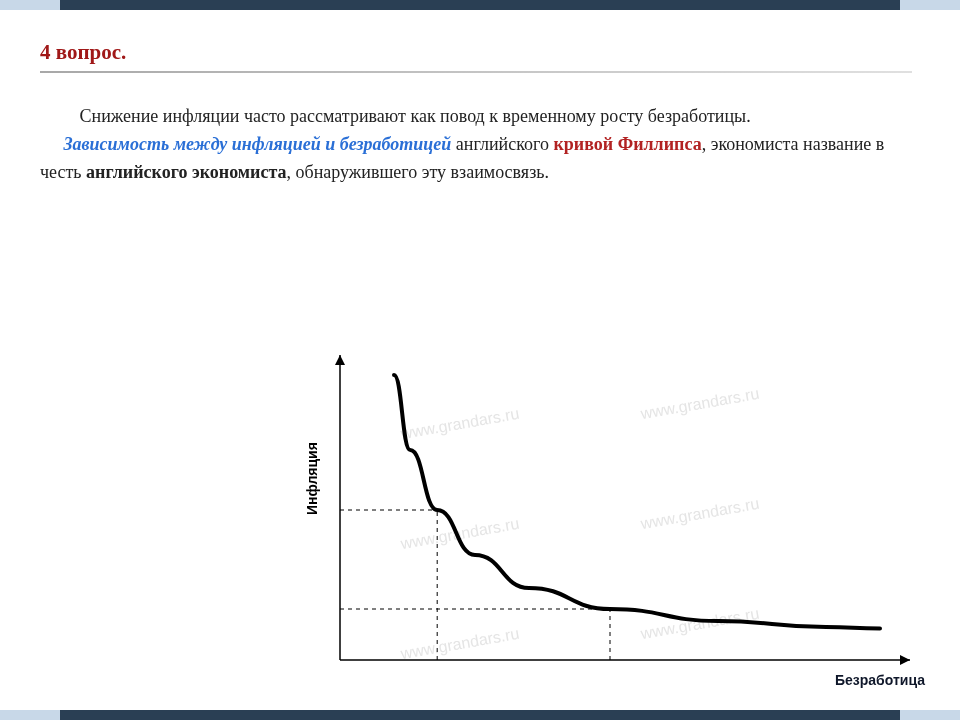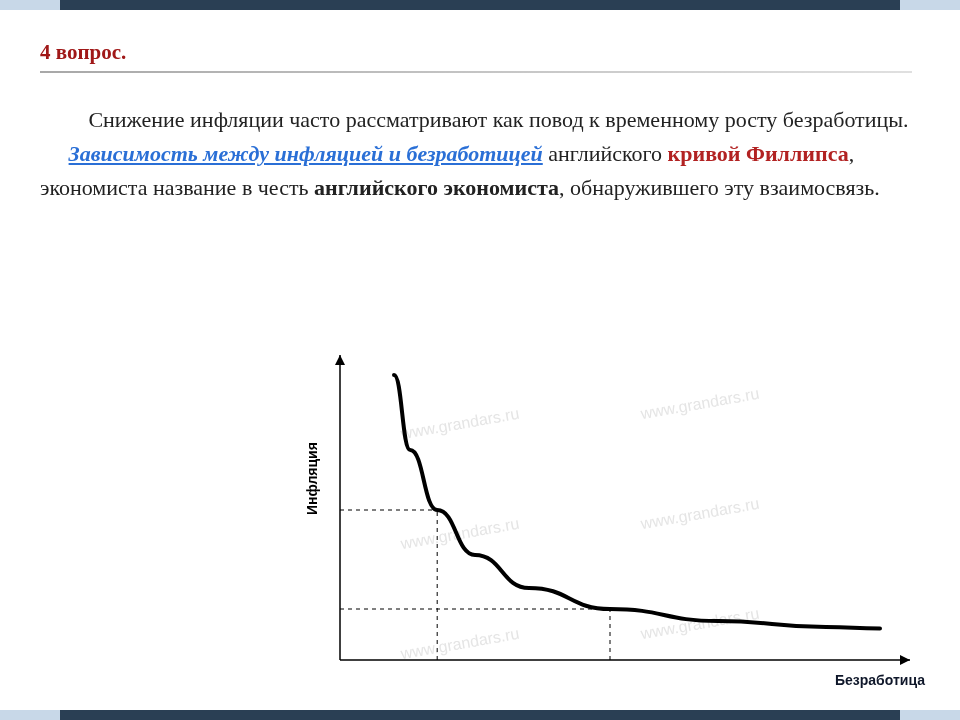--- a/index.html
+++ b/index.html
@@ -42,30 +42,29 @@
       font-weight: bold;
       color: #a01818;
       margin-bottom: 6px;
     }
     .heading-rule {
       height: 2px;
       background: linear-gradient(to right, #a8a8a8 0%, #e0e0e0 100%);
       margin-bottom: 30px;
     }
     .body-text {
-      font-size: 22px;
+      font-size: 18px;
       line-height: 1.55;
       color: #222;
     }
     .para1 { text-indent: 2.2em; }
     .blue-italic {
       color: #2a6fd6;
       font-style: italic;
       font-weight: bold;
-      text-decoration: underline;
     }
     .red-bold {
       color: #b22222;
       font-weight: bold;
     }
     .bold { font-weight: bold; }
     .chart-wrap {
       position: absolute;
       left: 310px;
       top: 335px;

